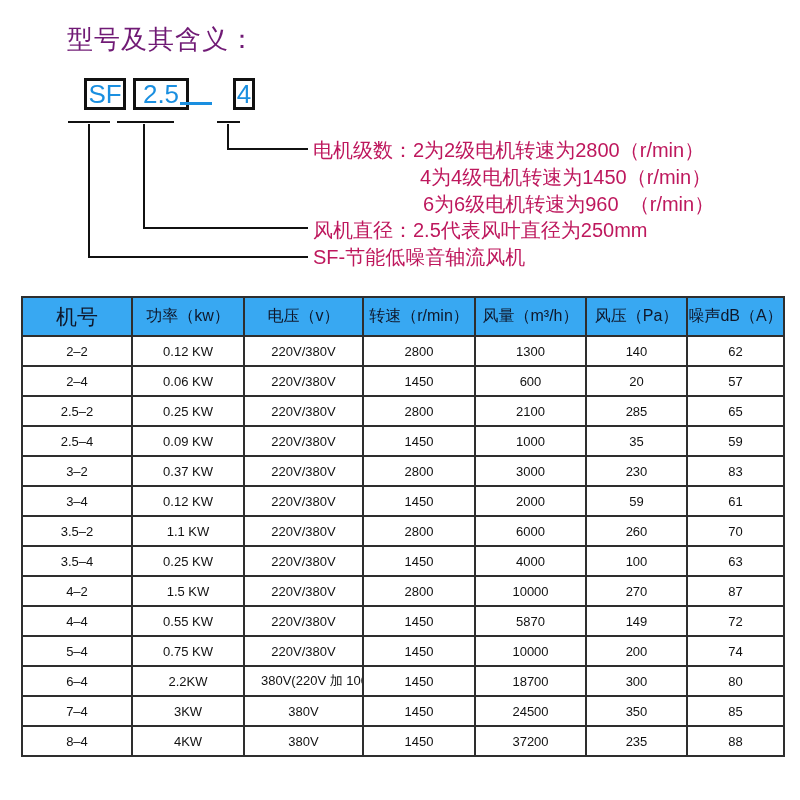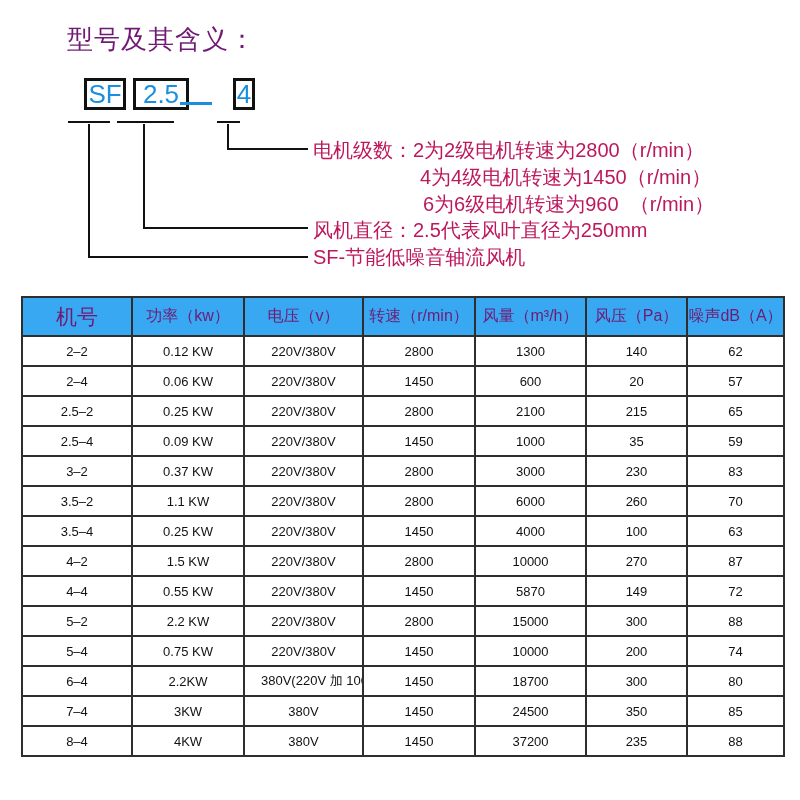--- a/index.html
+++ b/index.html
@@ -22,21 +22,21 @@
   .desc { position: absolute; font-size: 20px; line-height: 26px; color: #be185d; white-space: pre; }
 
   table.spec {
     position: absolute; left: 21px; top: 296px;
     border-collapse: collapse; table-layout: fixed; width: 762px;
   }
   table.spec th, table.spec td {
     border: 2px solid #2e2e2e; padding: 0; text-align: center; overflow: hidden; white-space: nowrap;
   }
   table.spec th {
-    background: #38a8f2; color: #701a75; height: 37px;
+    background: #38a8f2; color: #0f172a; height: 37px;
     font-size: 16px; font-weight: normal;
   }
   table.spec th.big { font-size: 21px; }
   table.spec td {
     height: 28px; font-size: 13px; color: #111111; background: #ffffff;
   }
   table.spec td.clip { text-align: left; padding-left: 16px; }
 </style>
 </head>
 <body>
@@ -108,21 +108,21 @@
         <td>600</td>
         <td>20</td>
         <td>57</td>
       </tr>
       <tr>
         <td>2.5–2</td>
         <td>0.25 KW</td>
         <td>220V/380V</td>
         <td>2800</td>
         <td>2100</td>
-        <td>215</td>
+        <td>285</td>
         <td>65</td>
       </tr>
       <tr>
         <td>2.5–4</td>
         <td>0.09 KW</td>
         <td>220V/380V</td>
         <td>1450</td>
         <td>1000</td>
         <td>35</td>
         <td>59</td>
@@ -130,20 +130,29 @@
       <tr>
         <td>3–2</td>
         <td>0.37 KW</td>
         <td>220V/380V</td>
         <td>2800</td>
         <td>3000</td>
         <td>230</td>
         <td>83</td>
       </tr>
       <tr>
+        <td>3–4</td>
+        <td>0.12 KW</td>
+        <td>220V/380V</td>
+        <td>1450</td>
+        <td>2000</td>
+        <td>59</td>
+        <td>61</td>
+      </tr>
+      <tr>
         <td>3.5–2</td>
         <td>1.1  KW</td>
         <td>220V/380V</td>
         <td>2800</td>
         <td>6000</td>
         <td>260</td>
         <td>70</td>
       </tr>
       <tr>
         <td>3.5–4</td>
@@ -166,29 +175,20 @@
       <tr>
         <td>4–4</td>
         <td>0.55 KW</td>
         <td>220V/380V</td>
         <td>1450</td>
         <td>5870</td>
         <td>149</td>
         <td>72</td>
       </tr>
       <tr>
-        <td>5–2</td>
-        <td>2.2 KW</td>
-        <td>220V/380V</td>
-        <td>2800</td>
-        <td>15000</td>
-        <td>300</td>
-        <td>88</td>
-      </tr>
-      <tr>
         <td>5–4</td>
         <td>0.75 KW</td>
         <td>220V/380V</td>
         <td>1450</td>
         <td>10000</td>
         <td>200</td>
         <td>74</td>
       </tr>
       <tr>
         <td>6–4</td>

